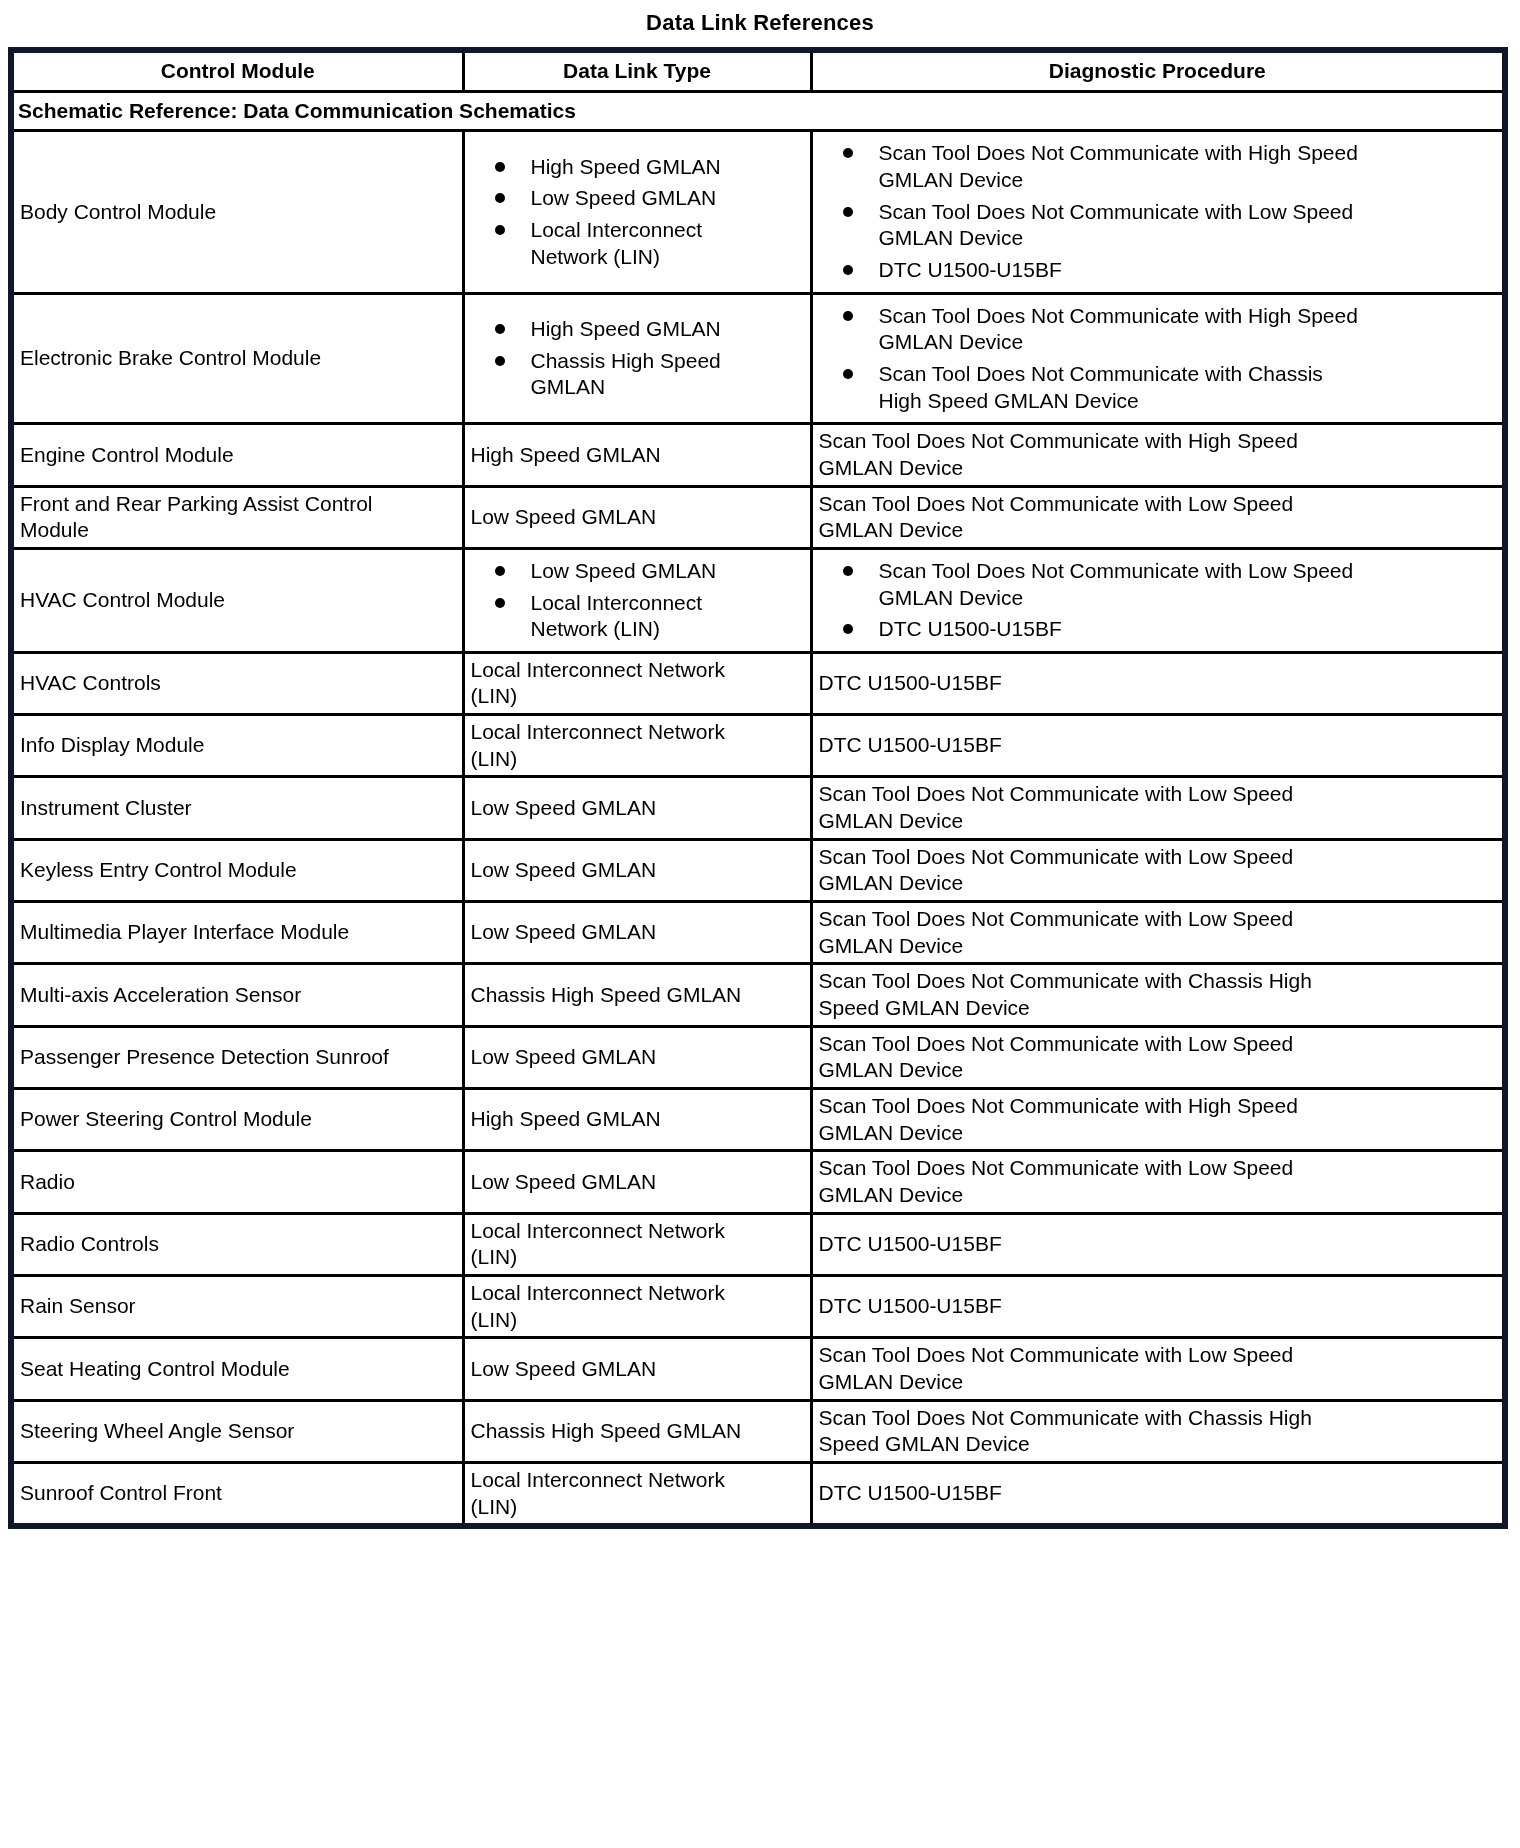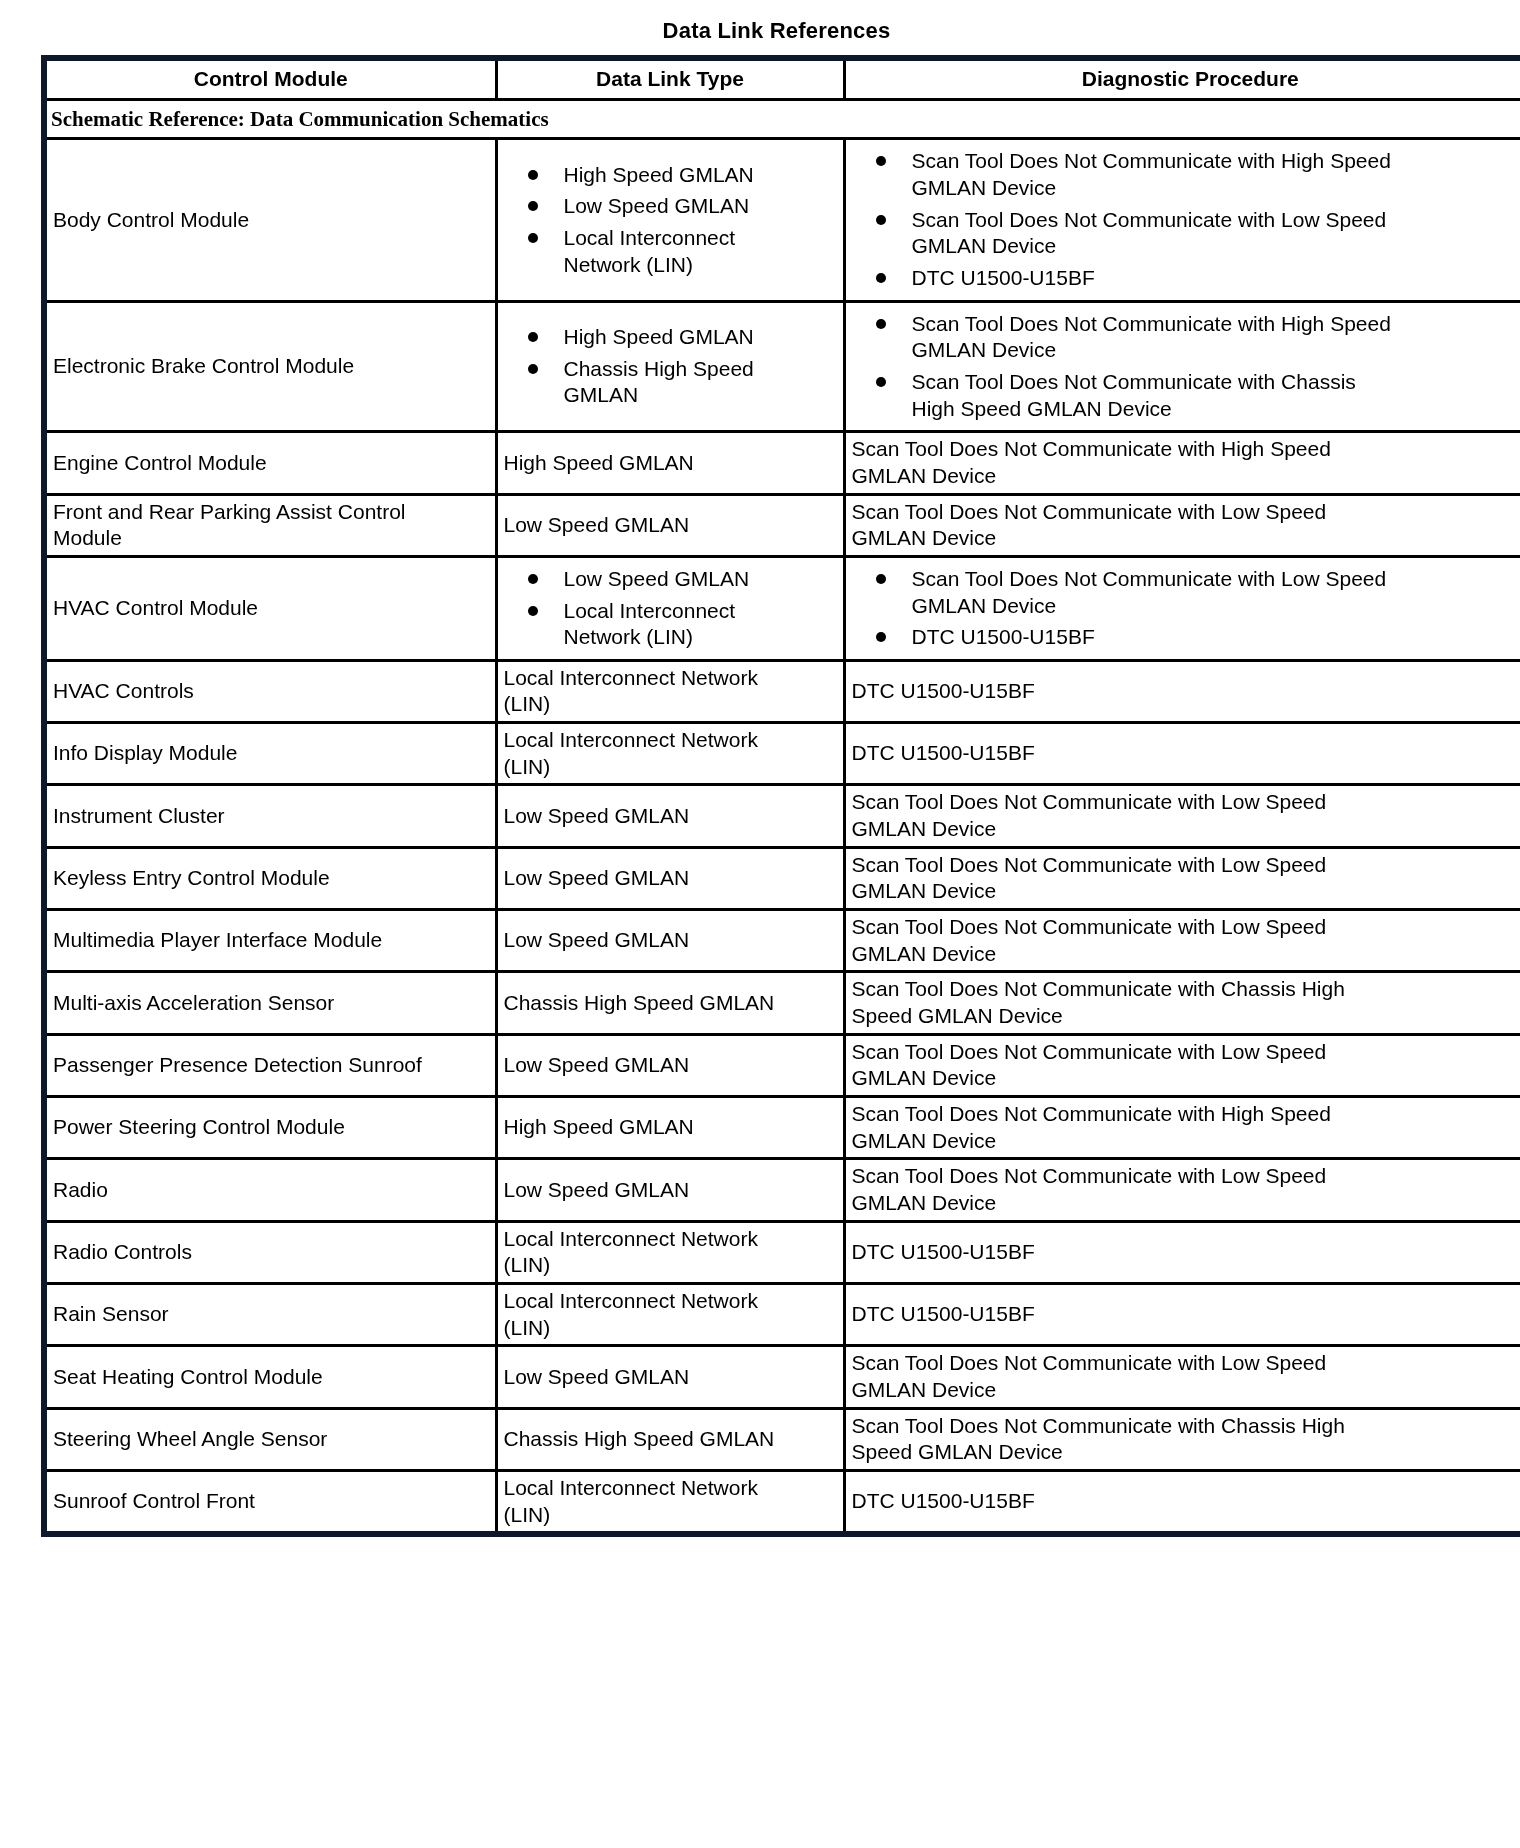--- a/index.html
+++ b/index.html
@@ -2,21 +2,21 @@
 <html><head>
 <meta charset="utf-8">
 <style>
   * { box-sizing: content-box; }
   html, body { margin: 0; padding: 0; background: #ffffff; color: #000000; }
   body {
     width: 1520px;
     font-family: "Liberation Sans", sans-serif;
     -webkit-font-smoothing: none;
   }
-  .page { padding: 16px 8px 8px 8px; margin-left: 33px; }
+  .page { padding: 8px 8px 8px 8px; }
   .doc-title {
     font-size: 22px;
     font-weight: bold;
     text-align: center;
     margin: 2px 0 11px 0;
     letter-spacing: 0.2px;
   }
   table.ref-table {
     border-collapse: collapse;
     table-layout: fixed;
@@ -36,21 +36,20 @@
   }
   th {
     font-weight: bold;
     text-align: center;
     padding: 5px 4px;
   }
   td.schematic {
     font-weight: bold;
     text-align: left;
     padding: 5px 4px;
-    font-family: Liberation Serif, serif;
   }
   td.module p { margin: 0; max-width: 400px; }
   td.datalink p { margin: 0; max-width: 300px; }
   td.procedure p { margin: 0; max-width: 545px; }
   ul.bullets {
     list-style: none;
     margin: 5px 0;
     padding: 0 0 0 24px;
   }
   ul.bullets li {

